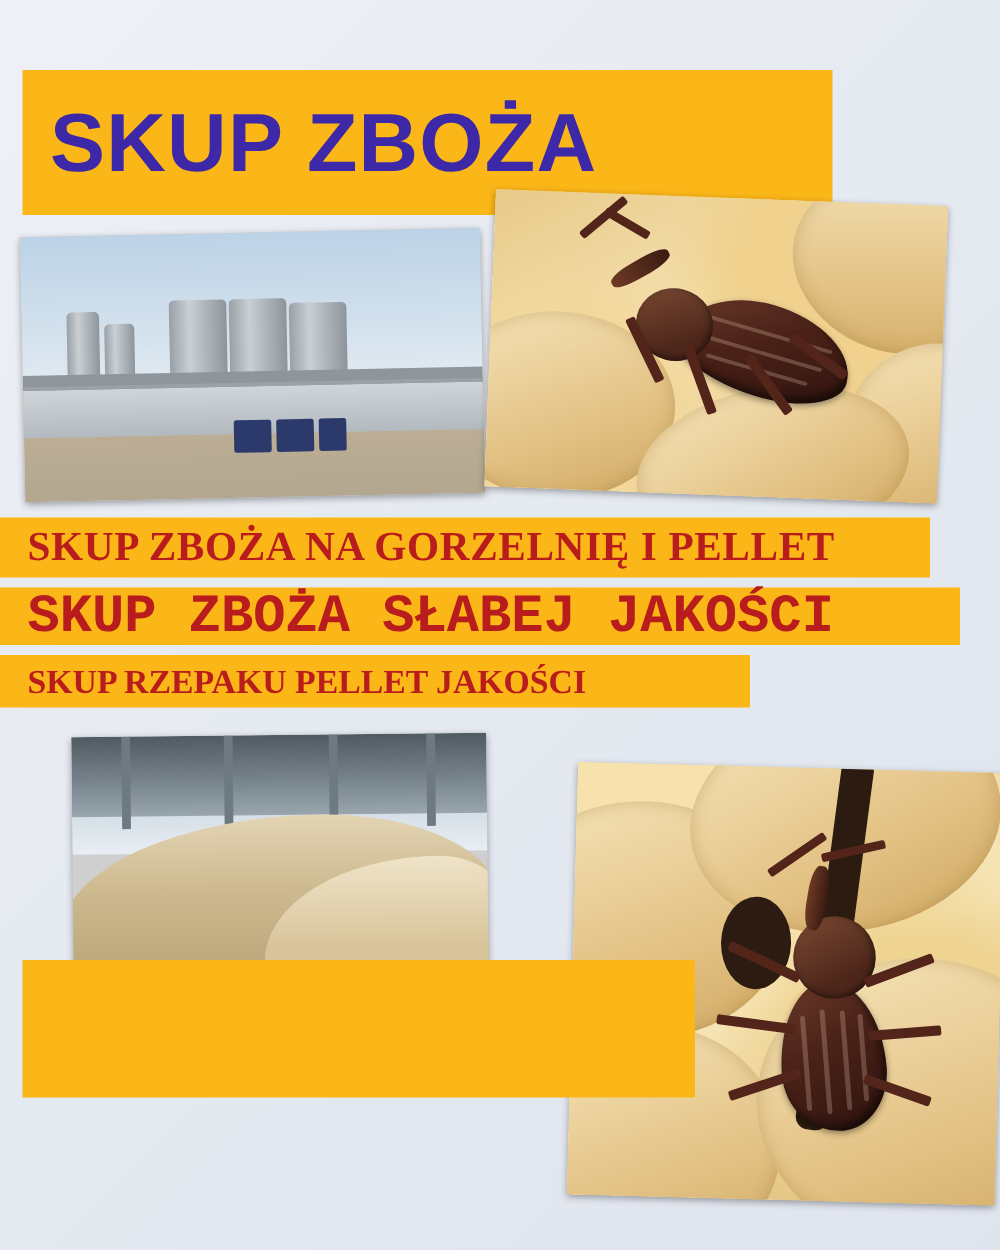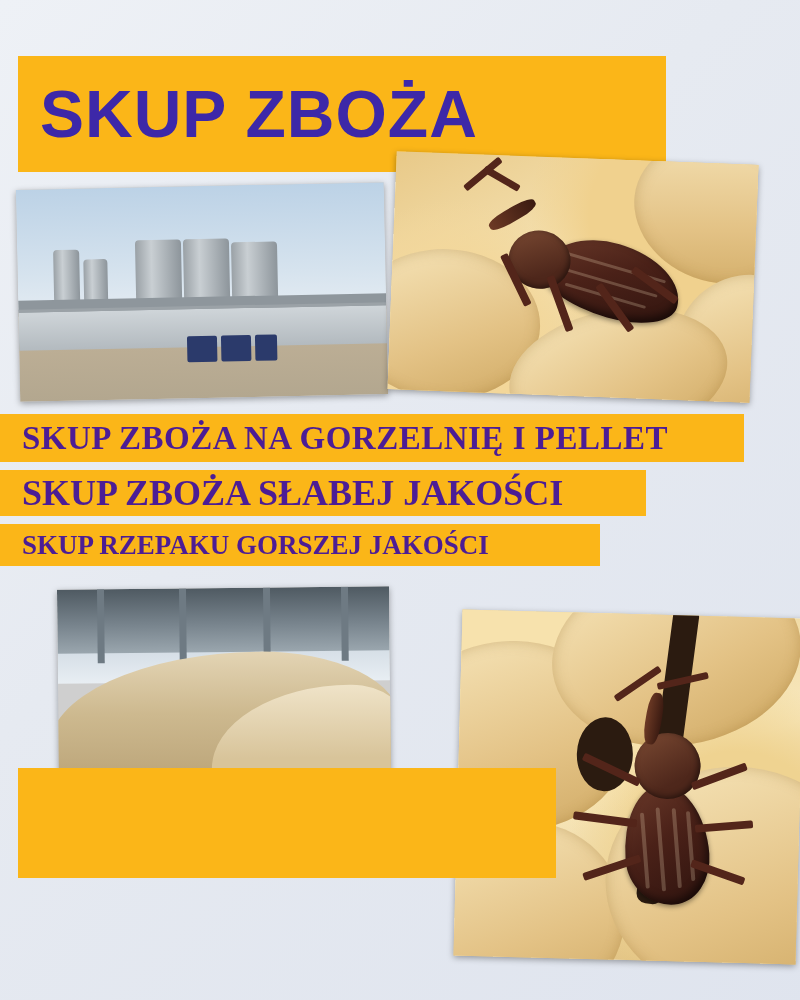--- a/index.html
+++ b/index.html
@@ -230,39 +230,40 @@
   .wv2-dark {
     position: absolute;
     background: #2b1b10;
     border-radius: 50%;
   }
 
   
   .bar {
     position: absolute;
     background: #fbb618;
-    color: #4c1d95;
+    color: #b91c1c;
     font-weight: bold;
     display: flex;
     align-items: center;
     padding-left: 22px;
     box-sizing: border-box;
     white-space: nowrap;
     font-family: "Liberation Serif", serif;
   }
   .bar-1 {
     left: 0; top: 414px;
     width: 744px; height: 48px;
     font-size: 33px;
     letter-spacing: 0.5px;
   }
   .bar-2 {
     left: 0; top: 470px;
-    width: 646px; height: 46px;
-    font-size: 36px;
+    width: 768px; height: 46px;
+    font-size: 43px;
+    font-family: Liberation Mono, monospace;
   }
   .bar-3 {
     left: 0; top: 524px;
     width: 600px; height: 42px;
     font-size: 27px;
   }
 
   
   .phone-bar {
     position: absolute;
@@ -351,21 +352,21 @@
       <div class="bug-leg" style="left:86px; top:20px; width:40px; height:7px; transform:rotate(28deg);"></div>
       <div class="bug-leg" style="left:96px; top:120px; width:56px; height:8px; transform:rotate(62deg);"></div>
       <div class="bug-leg" style="left:140px; top:142px; width:58px; height:8px; transform:rotate(68deg);"></div>
       <div class="bug-leg" style="left:196px; top:144px; width:56px; height:8px; transform:rotate(52deg);"></div>
       <div class="bug-leg" style="left:236px; top:120px; width:54px; height:8px; transform:rotate(34deg);"></div>
     </div>
   </div>
 
   <div class="bar bar-1">SKUP ZBOŻA NA GORZELNIĘ I PELLET</div>
   <div class="bar bar-2">SKUP ZBOŻA SŁABEJ JAKOŚCI</div>
-  <div class="bar bar-3">SKUP RZEPAKU GORSZEJ JAKOŚCI</div>
+  <div class="bar bar-3">SKUP RZEPAKU PELLET JAKOŚCI</div>
 
   <div class="photo photo-warehouse">
     <div class="wh-open"></div>
     <div class="wh-roof"></div>
     <div class="wh-beam" style="left:40px;"></div>
     <div class="wh-beam" style="left:122px;"></div>
     <div class="wh-beam" style="left:206px;"></div>
     <div class="wh-beam" style="left:284px;"></div>
     <div class="wh-pile"></div>
     <div class="wh-pile2"></div>

